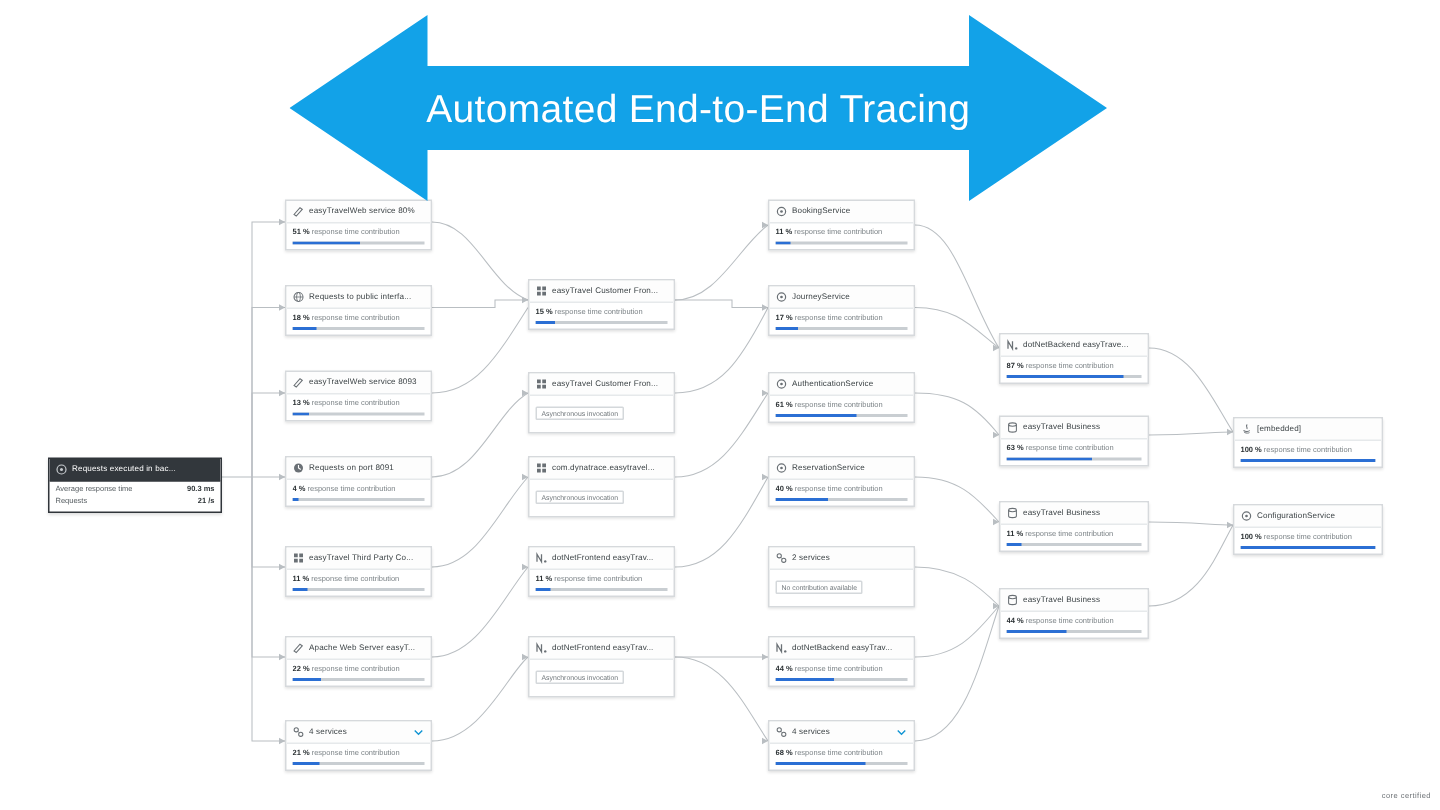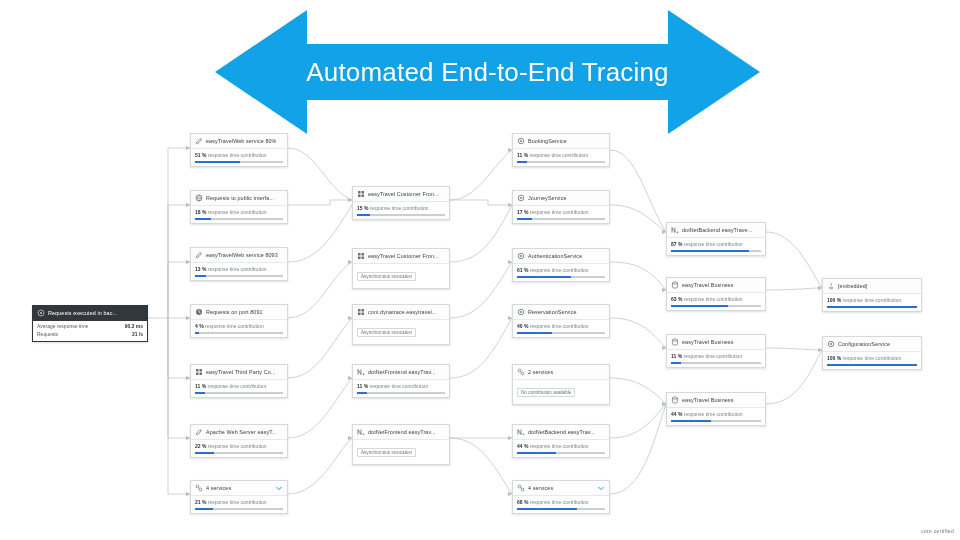--- a/index.html
+++ b/index.html
@@ -78,21 +78,21 @@
   .node.root .nbody{padding:2px 4px 3px 4px;}
   .kv{
     display:flex;justify-content:space-between;gap:4px;
     font-size:5px;line-height:7.5px;color:#555c60;white-space:nowrap;
   }
   .kv .kvk{overflow:hidden;text-overflow:ellipsis;}
   .kv .kvv{color:#2f3538;font-weight:bold;flex:0 0 auto;}
 
   
   #banner{
-    position:absolute;left:215px;top:4px;width:545px;height:136px;z-index:10;
+    position:absolute;left:193px;top:4px;width:545px;height:136px;z-index:10;
   }
   #banner svg{display:block;width:100%;height:100%;}
   #banner .btext{
     position:absolute;left:0;right:0;top:0;bottom:0;
     display:flex;align-items:center;justify-content:center;
     color:#ffffff;font-size:26px;letter-spacing:.2px;
     font-family:"Liberation Sans","DejaVu Sans",sans-serif;
     text-shadow:0 0 1px rgba(0,0,0,.08);
   }
 

